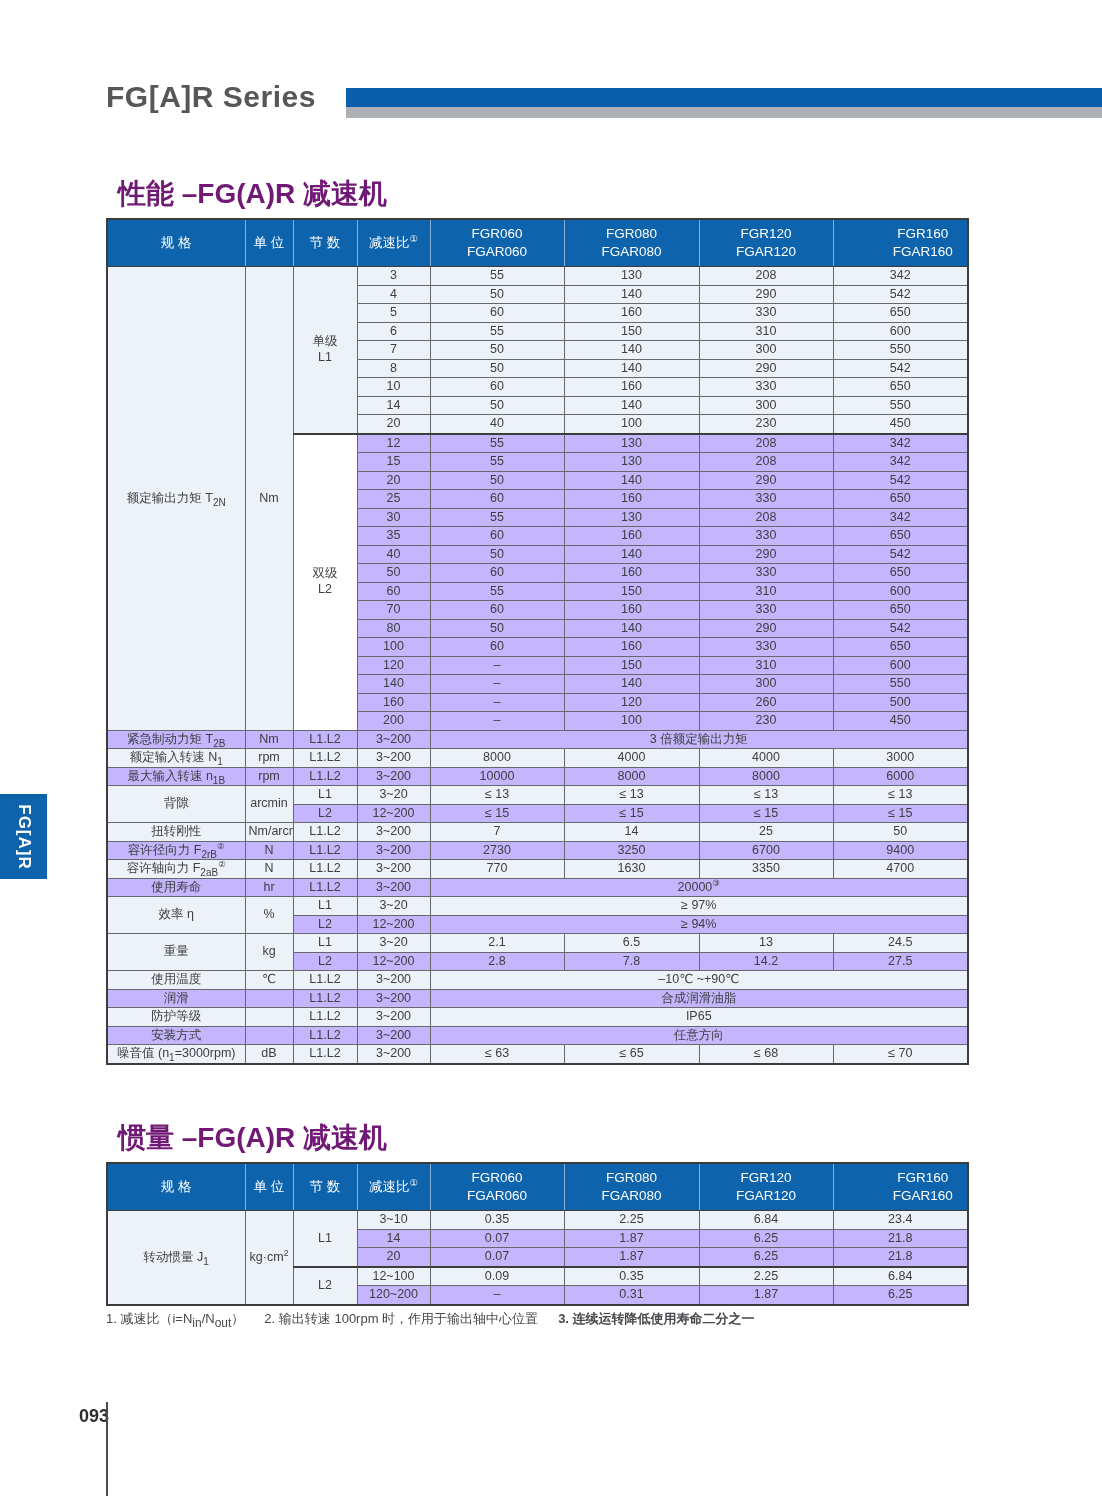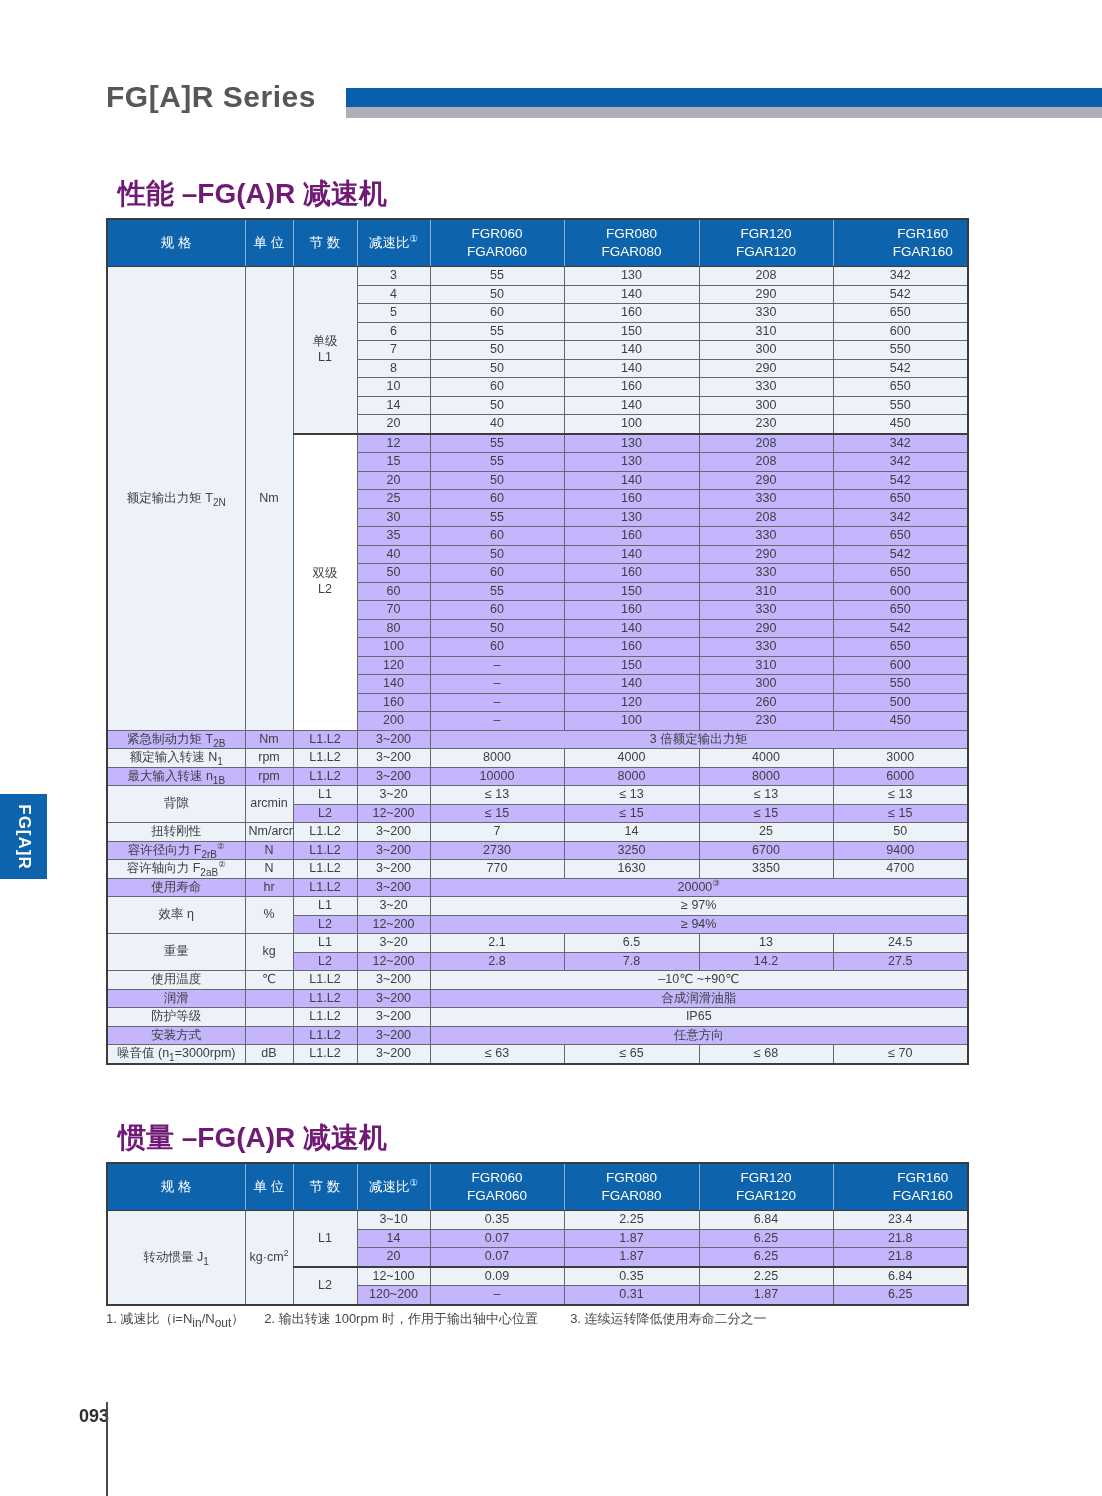--- a/index.html
+++ b/index.html
@@ -40,21 +40,21 @@
   td.speccell{text-align:left;padding-left:7px;font-size:13px;}
   td.unit-small{font-size:9px;padding:0 1px;}
   table.t sub{font-size:10px;line-height:0;}
   table.t sup{font-size:8.5px;line-height:0;}
   table.t th sup{font-size:9.5px;line-height:0;}
   .model-line{margin:0;line-height:1.35;}
   .stage-line{margin:0;line-height:1.25;}
   .footnotes{position:absolute;left:106px;top:1310px;font-size:13px;color:#46484b;white-space:nowrap;}
   .footnotes sub{font-size:12px;line-height:0;}
   .fn2{margin-left:20px;}
-  .fn3{margin-left:32px;}
+  .fn3{margin-left:20px;font-weight:bold;}
   .side-tab{
     position:absolute;left:0;top:794px;width:47px;height:85px;background:#0e63ad;
     display:flex;align-items:center;justify-content:center;
   }
   .side-tab span{
     display:block;transform:rotate(90deg);color:#ffffff;font-weight:bold;
     font-size:17px;letter-spacing:1px;white-space:nowrap;
   }
   .page-number{position:absolute;left:79px;top:1406px;font-size:18px;font-weight:bold;color:#2e2e30;}
   .bottom-rule{position:absolute;left:106px;top:1402px;width:2px;height:94px;background:#4a4a4a;}

